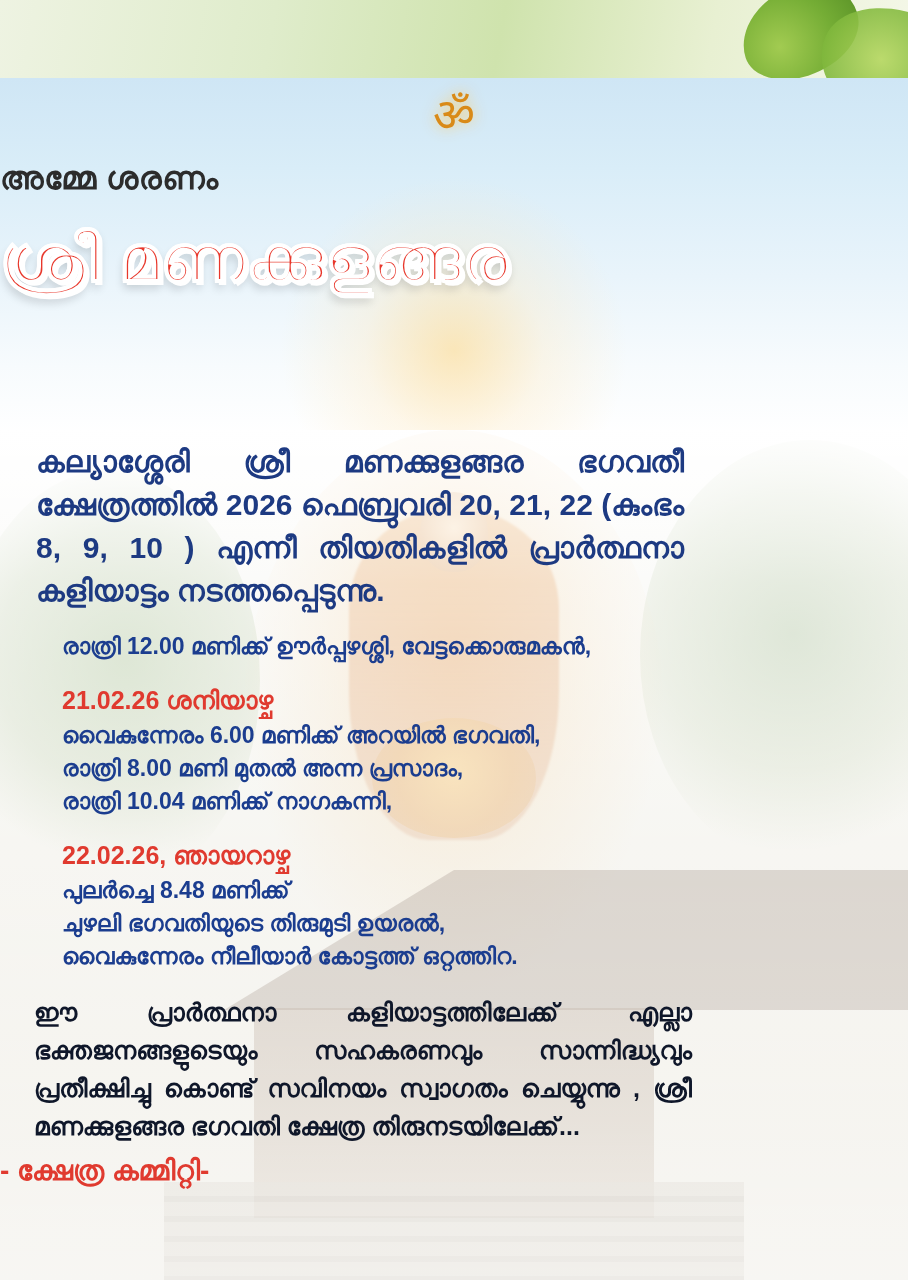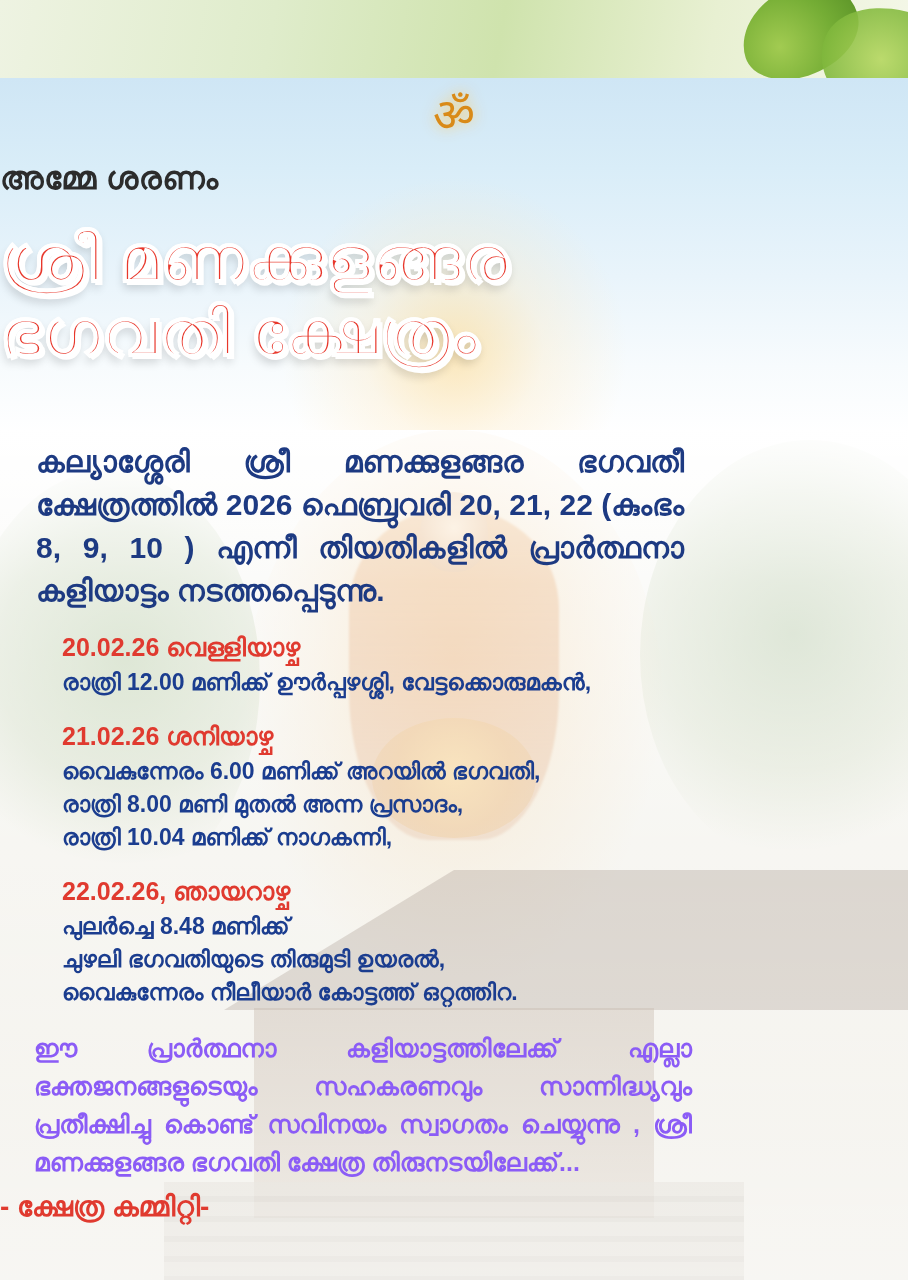--- a/index.html
+++ b/index.html
@@ -231,21 +231,21 @@
     color: #1b3d8f;
     margin: 0 0 0 32px;
     font-family: "Liberation Sans", sans-serif;
   }
 
   .closing {
     margin: 10px 28px 0 34px;
     font-size: 25px;
     line-height: 38px;
     font-weight: bold;
-    color: #8b5cf6;
+    color: #0f172a;
     text-align: justify;
     text-justify: inter-word;
     font-family: "Liberation Sans", sans-serif;
   }
   .signature {
     margin: 6px 56px 0 0;
     font-size: 28px;
     line-height: 40px;
     font-weight: bold;
     color: #e03a2f;
@@ -268,21 +268,20 @@
   </div>
 
   <div class="om-wrap">
     <span class="om">ॐ</span>
   </div>
 
   <div class="amme">അമ്മേ ശരണം</div>
 
   <div class="title">
     <span>ശ്രീ മണക്കുളങ്ങര</span>
-    <span class="line2">ഭഗവതി ക്ഷേത്രം</span>
   </div>
 
   <div class="bg-scene">
     <div class="tree-left"></div>
     <div class="tree-right"></div>
     <div class="deity-glow"></div>
     <div class="deity-body"></div>
     <div class="deity-head"></div>
     <div class="lion-face"></div>
     <div class="temple-roof"></div>
@@ -291,21 +290,20 @@
     <div class="veil"></div>
   </div>
 
   <div class="content">
 
     <p class="intro">കല്യാശ്ശേരി  ശ്രീ  മണക്കുളങ്ങര  ഭഗവതീ ക്ഷേത്രത്തിൽ  2026 ഫെബ്രുവരി 20, 21, 22 (കുംഭം  8,  9,  10  )  എന്നീ  തിയതികളിൽ പ്രാർത്ഥനാ കളിയാട്ടം  നടത്തപ്പെടുന്നു.</p>
 
     <div class="schedule">
 
       <div class="sch-block">
-        <div class="sch-date">20.02.26  വെള്ളിയാഴ്ച</div>
         <div class="sch-line">രാത്രി 12.00 മണിക്ക് ഊർപ്പഴശ്ശി,  വേട്ടക്കൊരുമകൻ,</div>
       </div>
 
       <div class="sch-block">
         <div class="sch-date">21.02.26 ശനിയാഴ്ച</div>
         <div class="sch-line">വൈകുന്നേരം 6.00 മണിക്ക് അറയിൽ ഭഗവതി,</div>
         <div class="sch-line">രാത്രി 8.00 മണി മുതൽ അന്ന പ്രസാദം,</div>
         <div class="sch-line">രാത്രി 10.04 മണിക്ക് നാഗകന്നി,</div>
       </div>
 

